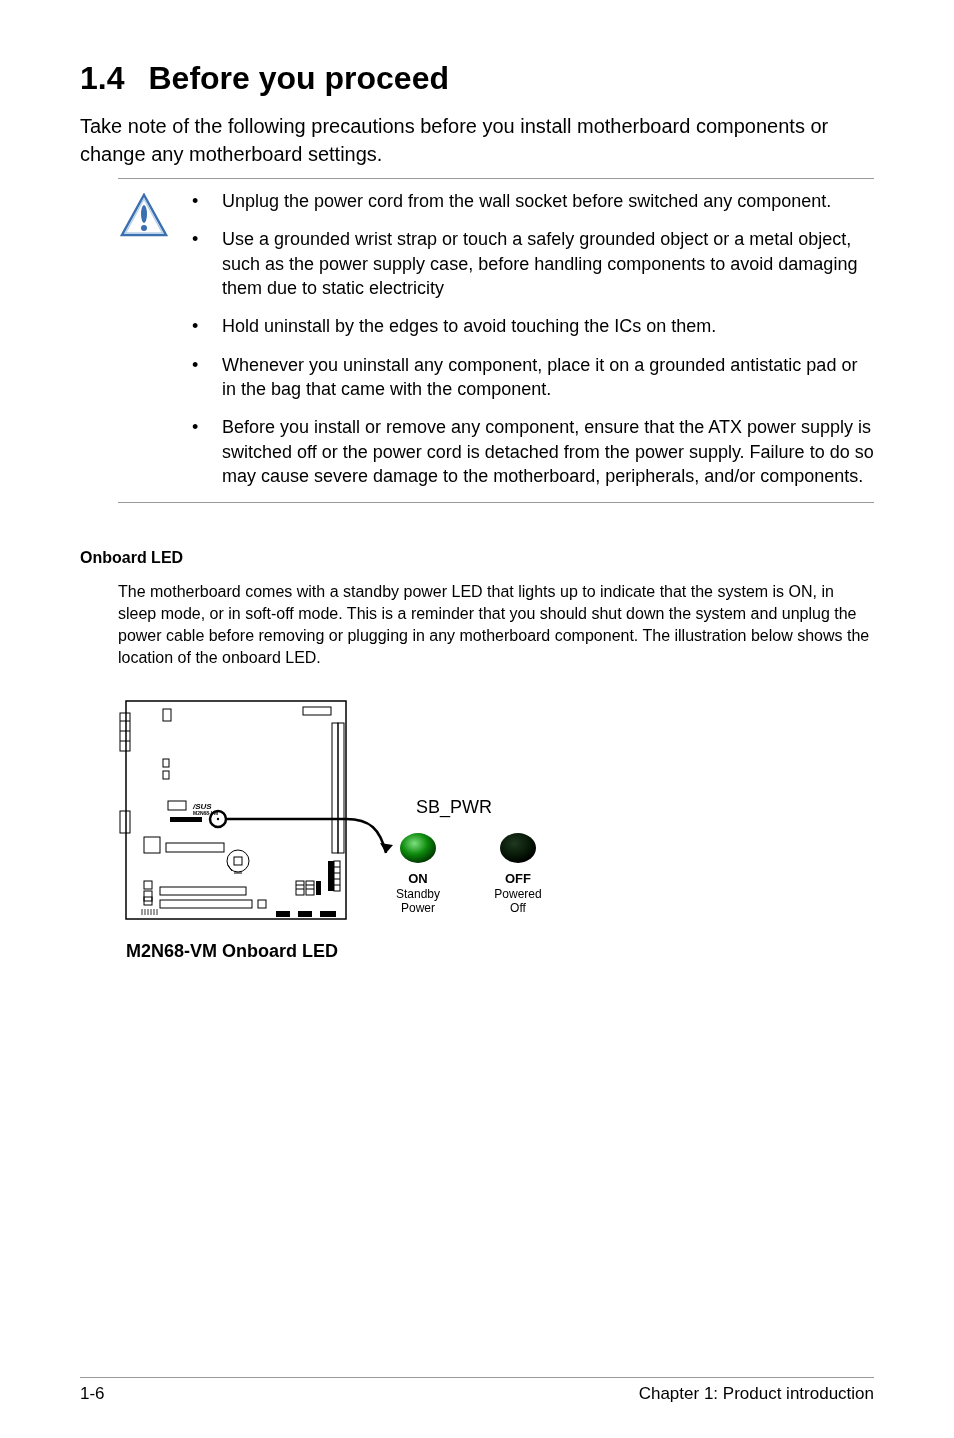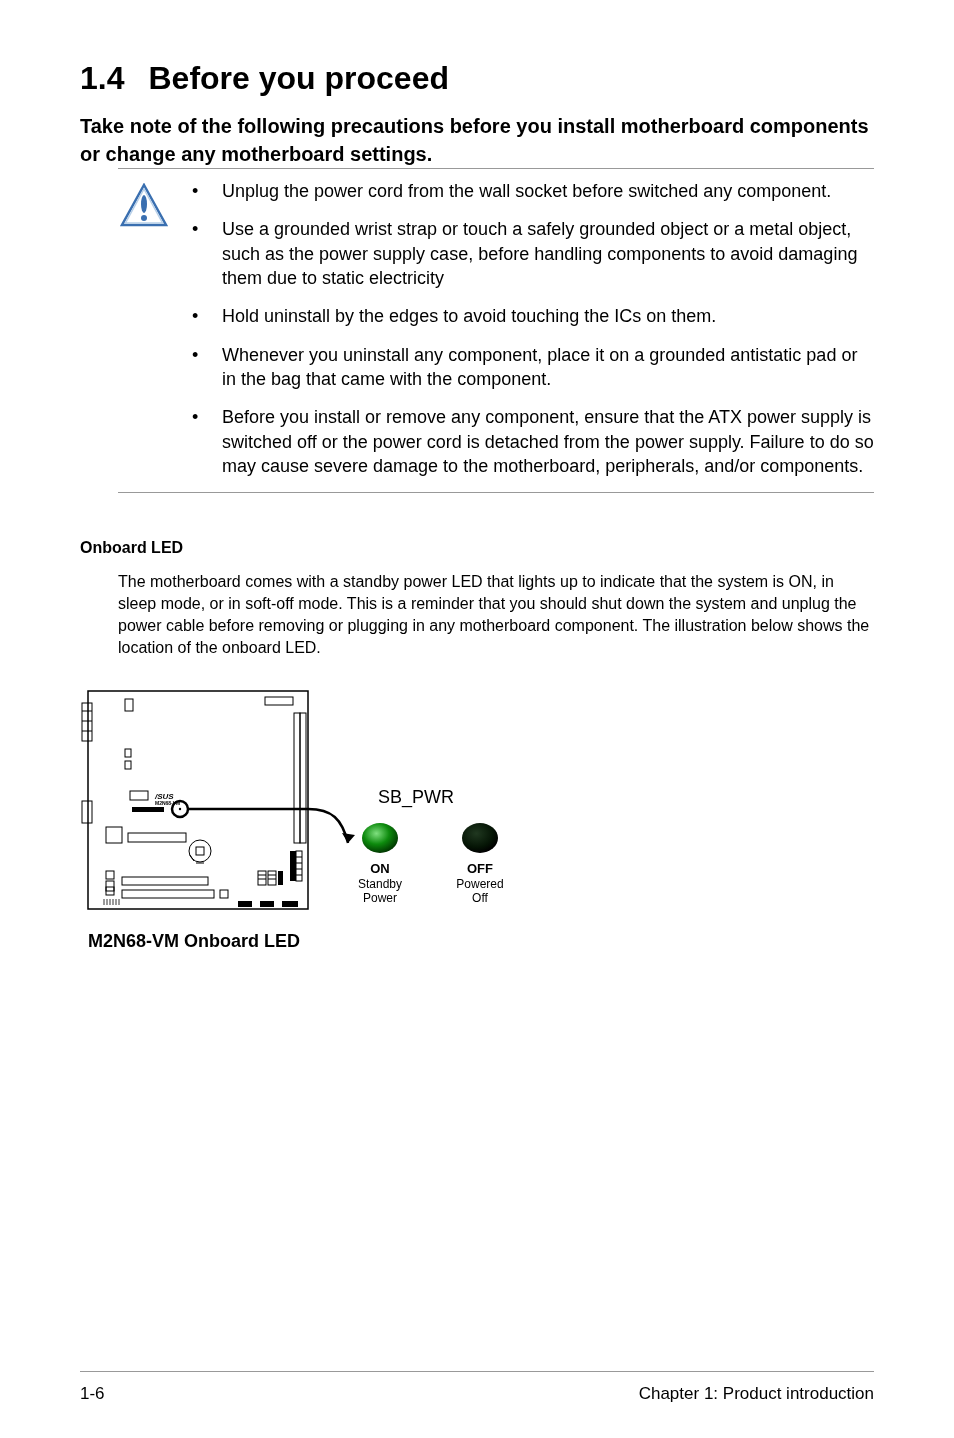--- a/index.html
+++ b/index.html
@@ -15,22 +15,21 @@
       gap: 24px;
       font-family: "Arial Black", Arial, sans-serif;
       letter-spacing: 0;
     }
     .section-heading .num { }
     .section-heading .title { }
 
     .intro-text {
       font-size: 20px;
       line-height: 1.38;
-      margin-bottom: 0;
-      font-weight: bold;
+      margin-bottom: 10px;
     }
 
     .caution-box {
       margin-left: 38px;
       border-top: 1px solid #999;
       border-bottom: 1px solid #999;
       padding: 10px 0 10px 0;
       display: flex;
       gap: 22px;
     }
@@ -63,41 +62,42 @@
       margin-bottom: 14px;
     }
     .onboard-text {
       font-size: 16px;
       line-height: 1.38;
       margin-left: 38px;
       margin-bottom: 24px;
     }
 
     .diagram-wrap {
+      margin-left: 38px;
       width: 480px;
     }
     .diagram {
       width: 480px;
       height: 240px;
       display: block;
     }
     .diagram-caption {
       font-size: 18px;
       font-weight: 700;
       margin-top: 8px;
       margin-left: 8px;
     }
 
     .footer {
       position: absolute;
       bottom: 34px;
       left: 80px;
       right: 80px;
       border-top: 1px solid #999;
-      padding-top: 12px;
+      padding-top: 6px;
       display: flex;
       justify-content: space-between;
       font-size: 17px;
     }
   </style>
 </head>
 <body>
 
 <div class="page">
 

